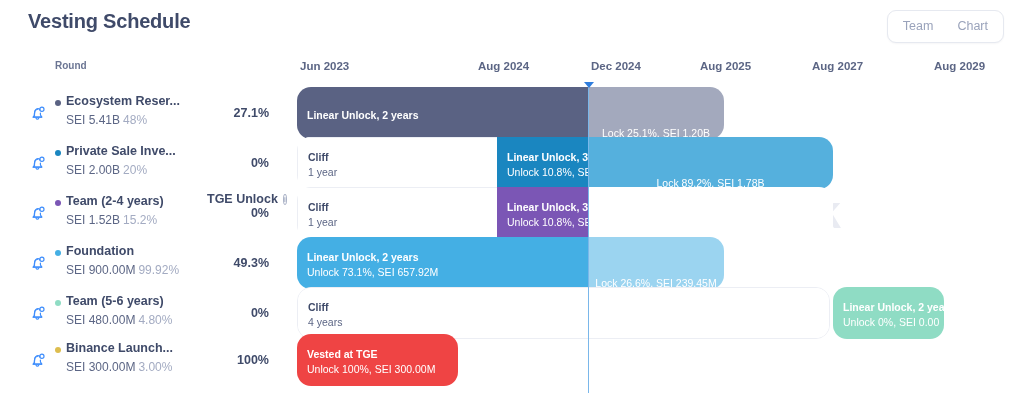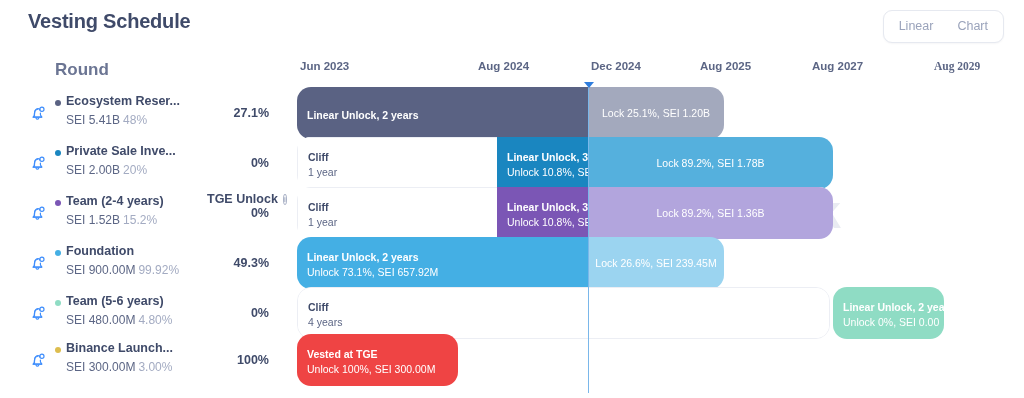--- a/index.html
+++ b/index.html
@@ -26,21 +26,21 @@
   }
   .seg-btn {
     font-size: 12.5px; color: #9aa3bb; background: transparent;
     border: 0; border-radius: 6px; padding: 5px 11px;
     cursor: pointer; font-family: inherit; line-height: 1;
   }
   .seg-btn.active { background: #eef1f9; color: #47527a; font-weight: 600; }
 
   
   .colhead {
-    position: absolute; font-size: 17px; color: #6b7593; font-weight: 600;
+    position: absolute; font-size: 10px; color: #6b7593; font-weight: 600;
     top: 60px; white-space: nowrap;
   }
   .colhead.round { left: 55px; }
   .colhead.tge { left: 207px; display: flex; align-items: center; gap: 5px; }
   .info-ic {
     display: inline-block; width: 11px; height: 11px; border-radius: 50%;
     border: 1px solid #a9b1c6; color: #a9b1c6; font-size: 8px; font-weight: 700;
     text-align: center; line-height: 9px; font-style: normal;
   }
   .datehead {
@@ -95,58 +95,58 @@
   .bar {
     position: absolute; height: 52px; top: 50%; transform: translateY(-50%);
     border-radius: 14px; overflow: hidden; display: flex;
   }
   .seg-unlock {
     position: relative; height: 100%; padding: 5px 10px 0 10px;
     display: flex; flex-direction: column; justify-content: center; gap: 3px;
   }
   .seg-lock {
     position: relative; height: 100%;
-    display: flex; align-items: center; justify-content: center;
+    display: flex; align-items: flex-end; justify-content: center;
     padding: 0 10px;
   }
   .l1 { font-size: 10.5px; font-weight: 700; line-height: 1.1; white-space: nowrap; }
   .l2 { font-size: 10.5px; font-weight: 400; line-height: 1.1; white-space: nowrap; }
   .lock-t { font-size: 10.5px; font-weight: 400; white-space: nowrap; }
 
   .bar.cliff {
     background: #ffffff; border: 1px solid #eceef4;
   }
   .bar.cliff .seg-unlock .l1 { color: #3f4a69; font-weight: 700; }
   .bar.cliff .seg-unlock .l2 { color: #5c6685; }
 </style>
 </head>
 <body>
 
 <div class="page">
 
   <div class="title">Vesting Schedule</div>
 
   <div class="seg">
-    <button class="seg-btn">Linear</button>
+    <button class="seg-btn">Team</button>
     <button class="seg-btn">Chart</button>
   </div>
 
   <div class="colhead round">Round</div>
   <div class="colhead tge">
     <span>TGE Unlock</span>
     <i class="info-ic">i</i>
   </div>
 
   <div id="axis">
       <div class="datehead" style="left: 300px;">Jun 2023</div>
       <div class="datehead" style="left: 478px;">Aug 2024</div>
       <div class="datehead" style="left: 591px;">Dec 2024</div>
       <div class="datehead" style="left: 700px;">Aug 2025</div>
       <div class="datehead" style="left: 812px;">Aug 2027</div>
-      <div class="datehead" style="left: 934px; font-family: Liberation Serif, serif;">Aug 2029</div>
+      <div class="datehead" style="left: 934px;">Aug 2029</div>
     </div>
 
   <div class="watermark">cryptorank</div>
 
   <div id="rows">
       <div class="row" style="top: 88px; height: 50px;">
         <div class="bell"><svg width="20" height="20" viewBox="0 0 20 20" fill="none">
             <path d="M5.2 14.2h8.4M5.2 14.2c0-.7.5-1 .8-1.4.4-.6.5-1.1.5-2.3 0-2.3.4-3.6 1.6-4.3 1.3-.8 3-.5 3.9.6" stroke="#3f8efc" stroke-width="1.2" stroke-linecap="round" fill="none"></path>
             <path d="M6.5 13.1c-.1-1 0-2 0-2.7 0-2.2.9-3.6 2.9-3.9" stroke="#3f8efc" stroke-width="1.2" fill="none" stroke-linecap="round"></path>
             <path d="M5.3 14.2h8.2c.3 0 .4-.3.2-.5l-.9-1c-.3-.3-.4-.8-.4-1.6V10" stroke="#3f8efc" stroke-width="1.2" fill="none" stroke-linecap="round"></path>
@@ -206,23 +206,20 @@
         <div class="tge">0%</div>
         <div class="bar" style="left: 297px; width: 536px; background: rgb(255, 255, 255);">
           <div class="seg-unlock" style="width: 200px; background: rgb(255, 255, 255); border-right: none; border-top: 1px solid rgb(236, 238, 244); border-bottom: 1px solid rgb(236, 238, 244); border-left: 1px solid rgb(236, 238, 244); border-image: initial; border-top-left-radius: 7px; border-bottom-left-radius: 7px;">
             <div class="l1" style="color: rgb(63, 74, 105);">Cliff</div>
             <div class="l2" style="color: rgb(92, 102, 133);">1 year</div>
           </div>
           <div class="seg-unlock" style="width: 91px; background: rgb(123, 86, 181);">
             <div class="l1" style="color: rgb(255, 255, 255);">Linear Unlock, 3 years</div>
             <div class="l2" style="color: rgb(255, 255, 255);">Unlock 10.8%, SEI 164.34M</div>
           </div>
-          <div class="seg-lock" style="width: 245px; background: rgb(178, 165, 221);">
-            <div class="lock-t" style="color: rgb(255, 255, 255);">Lock 89.2%, SEI 1.36B</div>
-          </div>
         </div>
       </div>
       <div class="row" style="top: 238px; height: 50px;">
         <div class="bell"><svg width="20" height="20" viewBox="0 0 20 20" fill="none">
             <path d="M5.2 14.2h8.4M5.2 14.2c0-.7.5-1 .8-1.4.4-.6.5-1.1.5-2.3 0-2.3.4-3.6 1.6-4.3 1.3-.8 3-.5 3.9.6" stroke="#3f8efc" stroke-width="1.2" stroke-linecap="round" fill="none"></path>
             <path d="M6.5 13.1c-.1-1 0-2 0-2.7 0-2.2.9-3.6 2.9-3.9" stroke="#3f8efc" stroke-width="1.2" fill="none" stroke-linecap="round"></path>
             <path d="M5.3 14.2h8.2c.3 0 .4-.3.2-.5l-.9-1c-.3-.3-.4-.8-.4-1.6V10" stroke="#3f8efc" stroke-width="1.2" fill="none" stroke-linecap="round"></path>
             <path d="M8.1 15.3a1.4 1.4 0 0 0 2.6 0" stroke="#3f8efc" stroke-width="1.2" fill="none" stroke-linecap="round"></path>
             <circle cx="13.9" cy="6.2" r="2.1" stroke="#3f8efc" stroke-width="1.2" fill="none"></circle>
           </svg></div>

